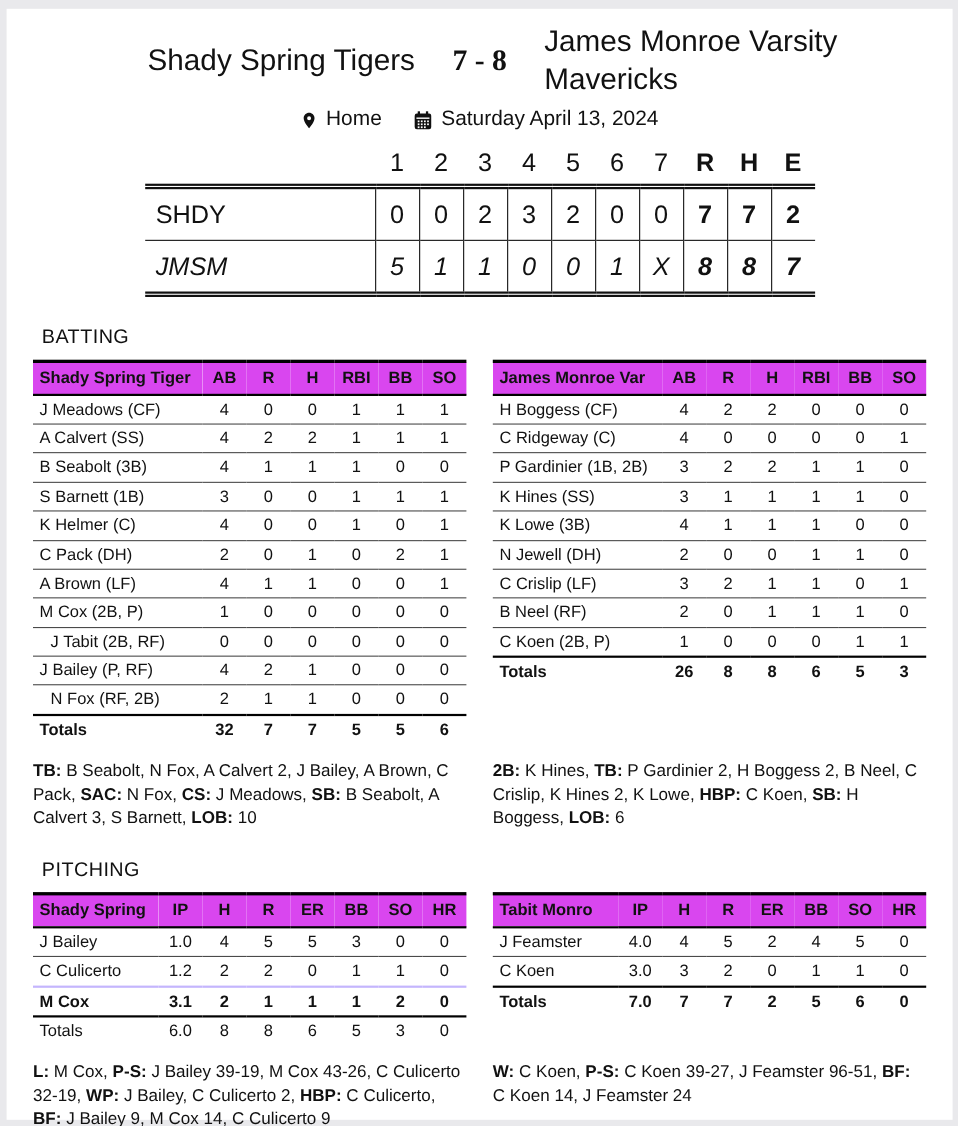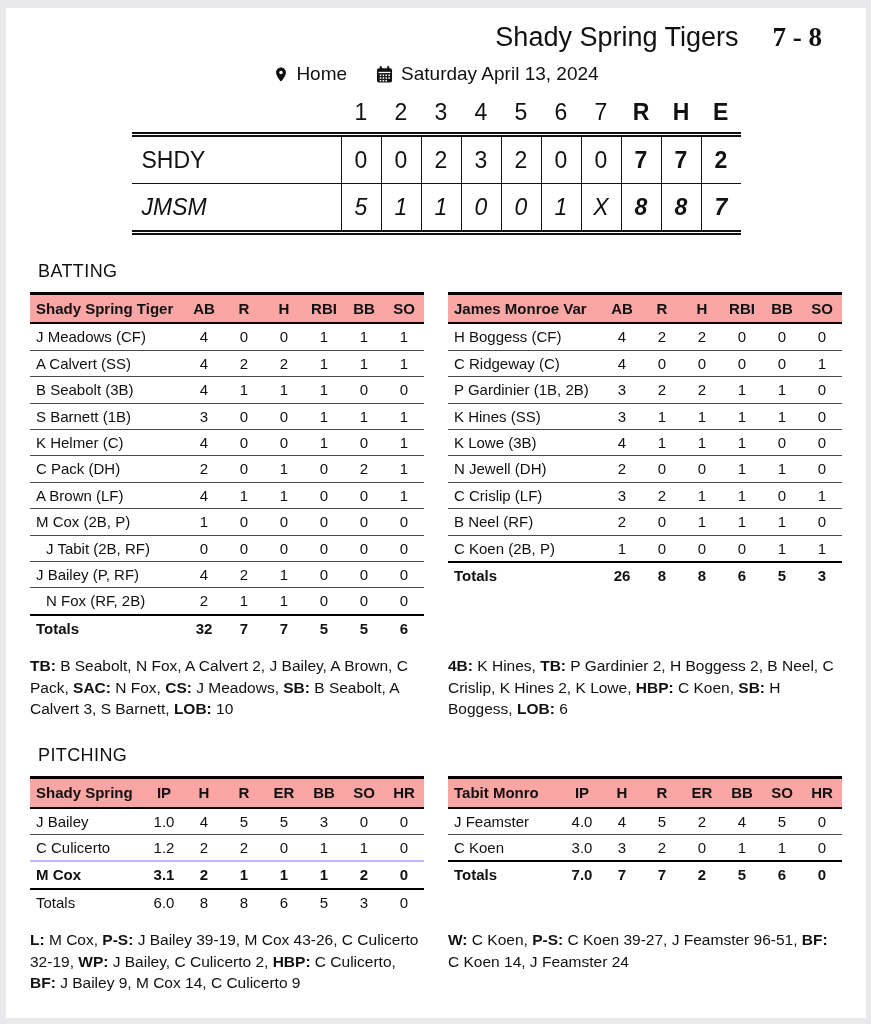--- a/index.html
+++ b/index.html
@@ -52,21 +52,21 @@
   }
   .grid {
     display:grid; grid-template-columns:1fr 1fr;
     column-gap:24px; row-gap:13px;
     align-items:start; padding:0 24px;
   }
 
   
   table.stats { width:100%; border-collapse:collapse; font-size:15px; table-layout:fixed; line-height:1.16; }
   .stats thead th {
-    background:#fca5a5;
+    background:#d946ef;
     border-top:3px solid #000; border-bottom:2px solid #000;
     padding:5px 0; font-weight:700; text-align:center;
   }
   .stats th.name, .stats td.name {
     text-align:left; padding-left:6px;
     white-space:nowrap; overflow:hidden;
   }
   .stats td { text-align:center; padding:4px 0; border-top:1px solid #4a4a4a; }
   .stats tbody tr:first-child td { border-top:none; }
   .stats tr.sub td.name { padding-left:16px; }
@@ -80,20 +80,21 @@
   p.notes b { font-weight:700; }
 </style>
 </head>
 <body>
 
 <div class="page">
 
   <div class="header-row">
     <div class="team-name home-name">Shady Spring Tigers</div>
     <div class="score">7 - 8</div>
+    <div class="team-name away-name">James Monroe Varsity Mavericks</div>
   </div>
 
   <div class="meta-row">
     <span class="meta-item">
       <span>
         <svg viewBox="0 0 24 24" width="16" height="19" fill="#111">
           <path d="M12 1.5C7.9 1.5 4.6 4.8 4.6 8.9c0 5.4 7.4 13.6 7.4 13.6s7.4-8.2 7.4-13.6c0-4.1-3.3-7.4-7.4-7.4zm0 10.1a2.7 2.7 0 1 1 0-5.4 2.7 2.7 0 0 1 0 5.4z"></path>
         </svg>
       </span>
       <span>Home</span>
@@ -415,21 +416,21 @@
               <td>26</td>
               <td>8</td>
               <td>8</td>
               <td>6</td>
               <td>5</td>
               <td>3</td>
             </tr>
           </tbody>
         </table>
       <p class="notes"><b>TB:</b> B Seabolt, N Fox, A Calvert 2, J Bailey, A Brown, C Pack, <b>SAC:</b> N Fox, <b>CS:</b> J Meadows, <b>SB:</b> B Seabolt, A Calvert 3, S Barnett, <b>LOB:</b> 10</p>
-      <p class="notes"><b>4B:</b> K Hines, <b>TB:</b> P Gardinier 2, H Boggess 2, B Neel, C Crislip, K Hines 2, K Lowe, <b>HBP:</b> C Koen, <b>SB:</b> H Boggess, <b>LOB:</b> 6</p>
+      <p class="notes"><b>2B:</b> K Hines, <b>TB:</b> P Gardinier 2, H Boggess 2, B Neel, C Crislip, K Hines 2, K Lowe, <b>HBP:</b> C Koen, <b>SB:</b> H Boggess, <b>LOB:</b> 6</p>
     </div>
   </section>
 
   <section>
     <h2 class="section-title">PITCHING</h2>
     <div class="grid">
       <table class="stats">
           <colgroup>
             <col>
             <col style="width: 40px;">

